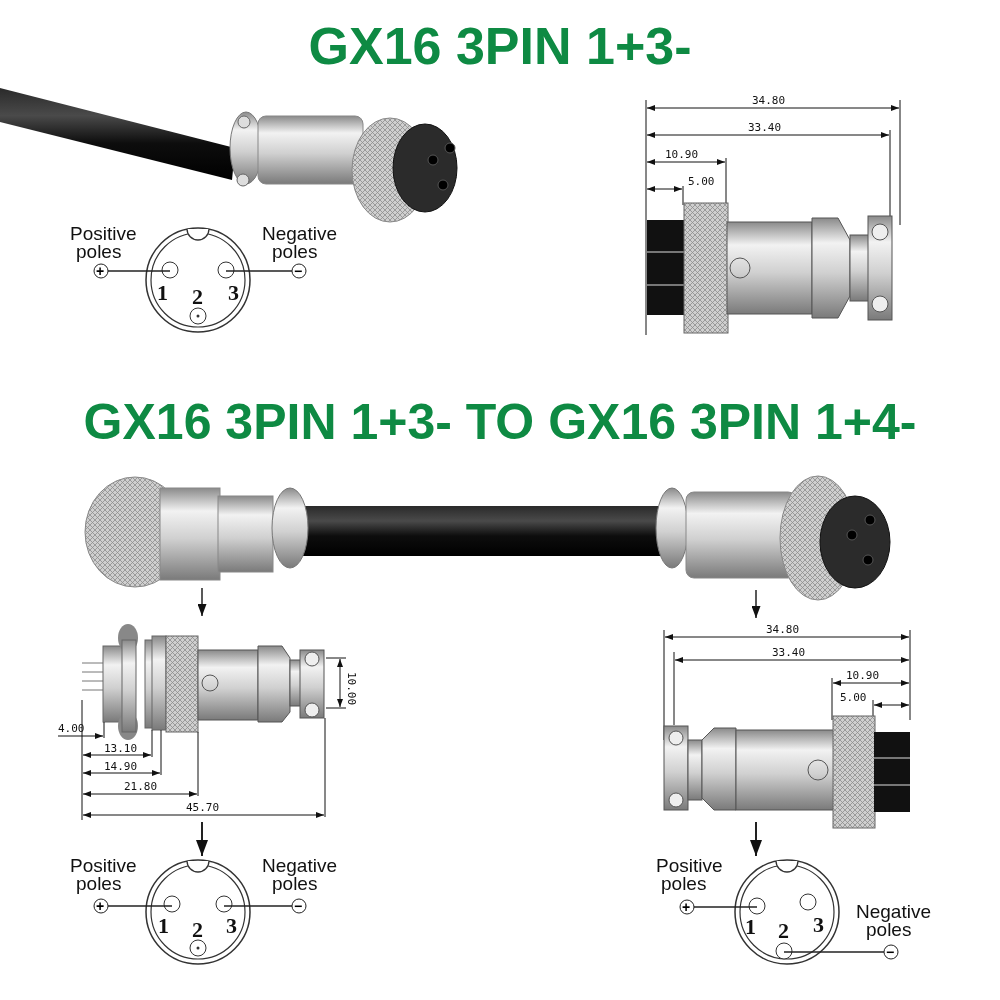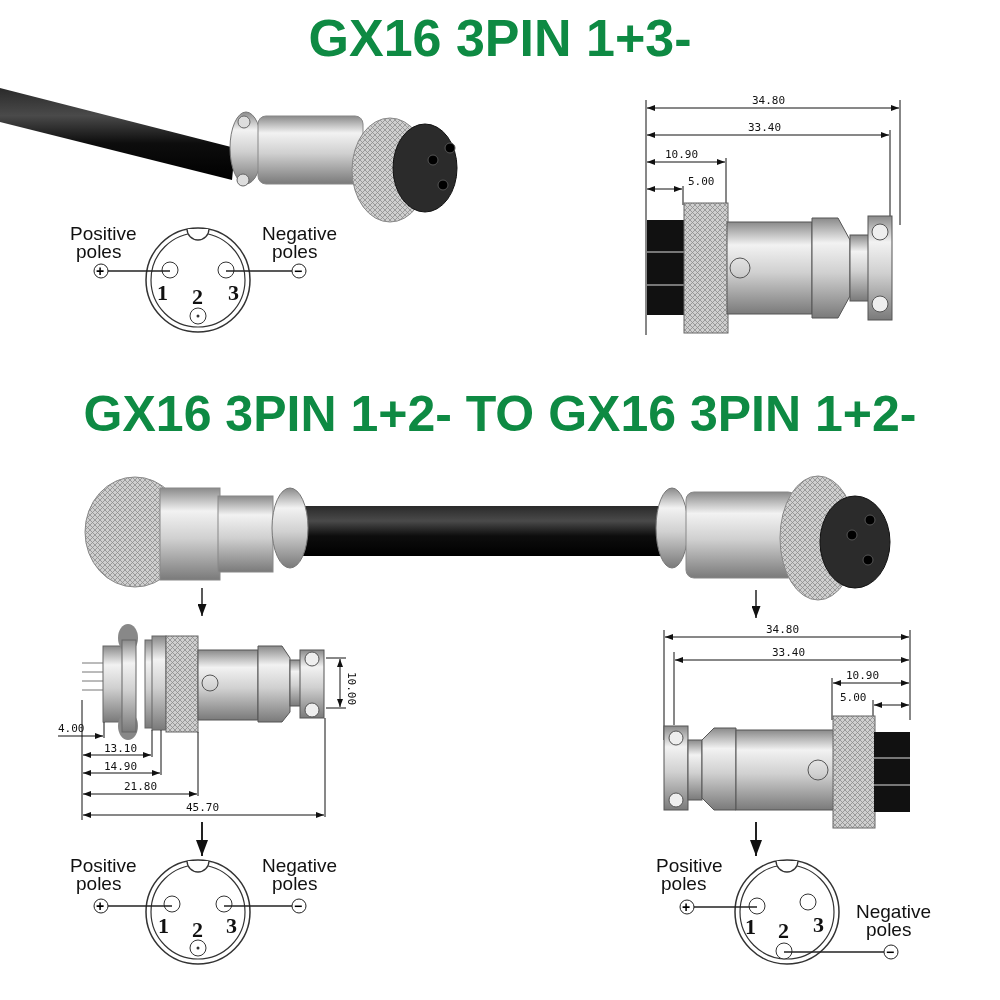--- a/index.html
+++ b/index.html
@@ -1,29 +1,29 @@
 <!DOCTYPE html>
 <html><head>
 <meta charset="utf-8">
 <style>
   html, body { margin:0; padding:0; background:#ffffff; }
   body { width:1000px; height:1000px; position:relative; overflow:hidden; font-family:"Liberation Sans", sans-serif; }
-  .title { position:absolute; left:0; width:1000px; text-align:center; color:#0e8a43; font-weight:bold; font-family:"Liberation Sans", sans-serif; letter-spacing:0px; }
+  .title { position:absolute; left:0; width:1000px; text-align:center; color:#0e8a43; font-weight:bold; font-family:"Liberation Sans", sans-serif; letter-spacing:0px;margin-top:8px; }
   #title-top { top:8px; font-size:52px; }
   #title-mid { top:385px; font-size:50px; }
   svg { position:absolute; left:0; top:0; }
   .lbl { font-family:"Liberation Sans", sans-serif; font-size:19px; fill:#111; }
   .dim { font-family:"DejaVu Sans Mono", monospace; font-size:11px; fill:#111; }
   .pin { font-family:"Liberation Serif", serif; font-size:22px; font-weight:bold; fill:#111; }
 </style>
 </head>
 <body>
 
 <div id="title-top" class="title">GX16 3PIN 1+3-</div>
-<div id="title-mid" class="title">GX16 3PIN 1+2- TO GX16 3PIN 1+2-</div>
+<div id="title-mid" class="title">GX16 3PIN 1+3- TO GX16 3PIN 1+4-</div>
 
 <svg width="1000" height="1000" viewBox="0 0 1000 1000">
   <defs>
     <linearGradient id="metalV" x1="0" y1="0" x2="0" y2="1">
       <stop offset="0" stop-color="#8a8a8a"></stop>
       <stop offset="0.25" stop-color="#f2f2f2"></stop>
       <stop offset="0.55" stop-color="#d0d0d0"></stop>
       <stop offset="1" stop-color="#7a7a7a"></stop>
     </linearGradient>
     <linearGradient id="cableV" x1="0" y1="0" x2="0" y2="1">

